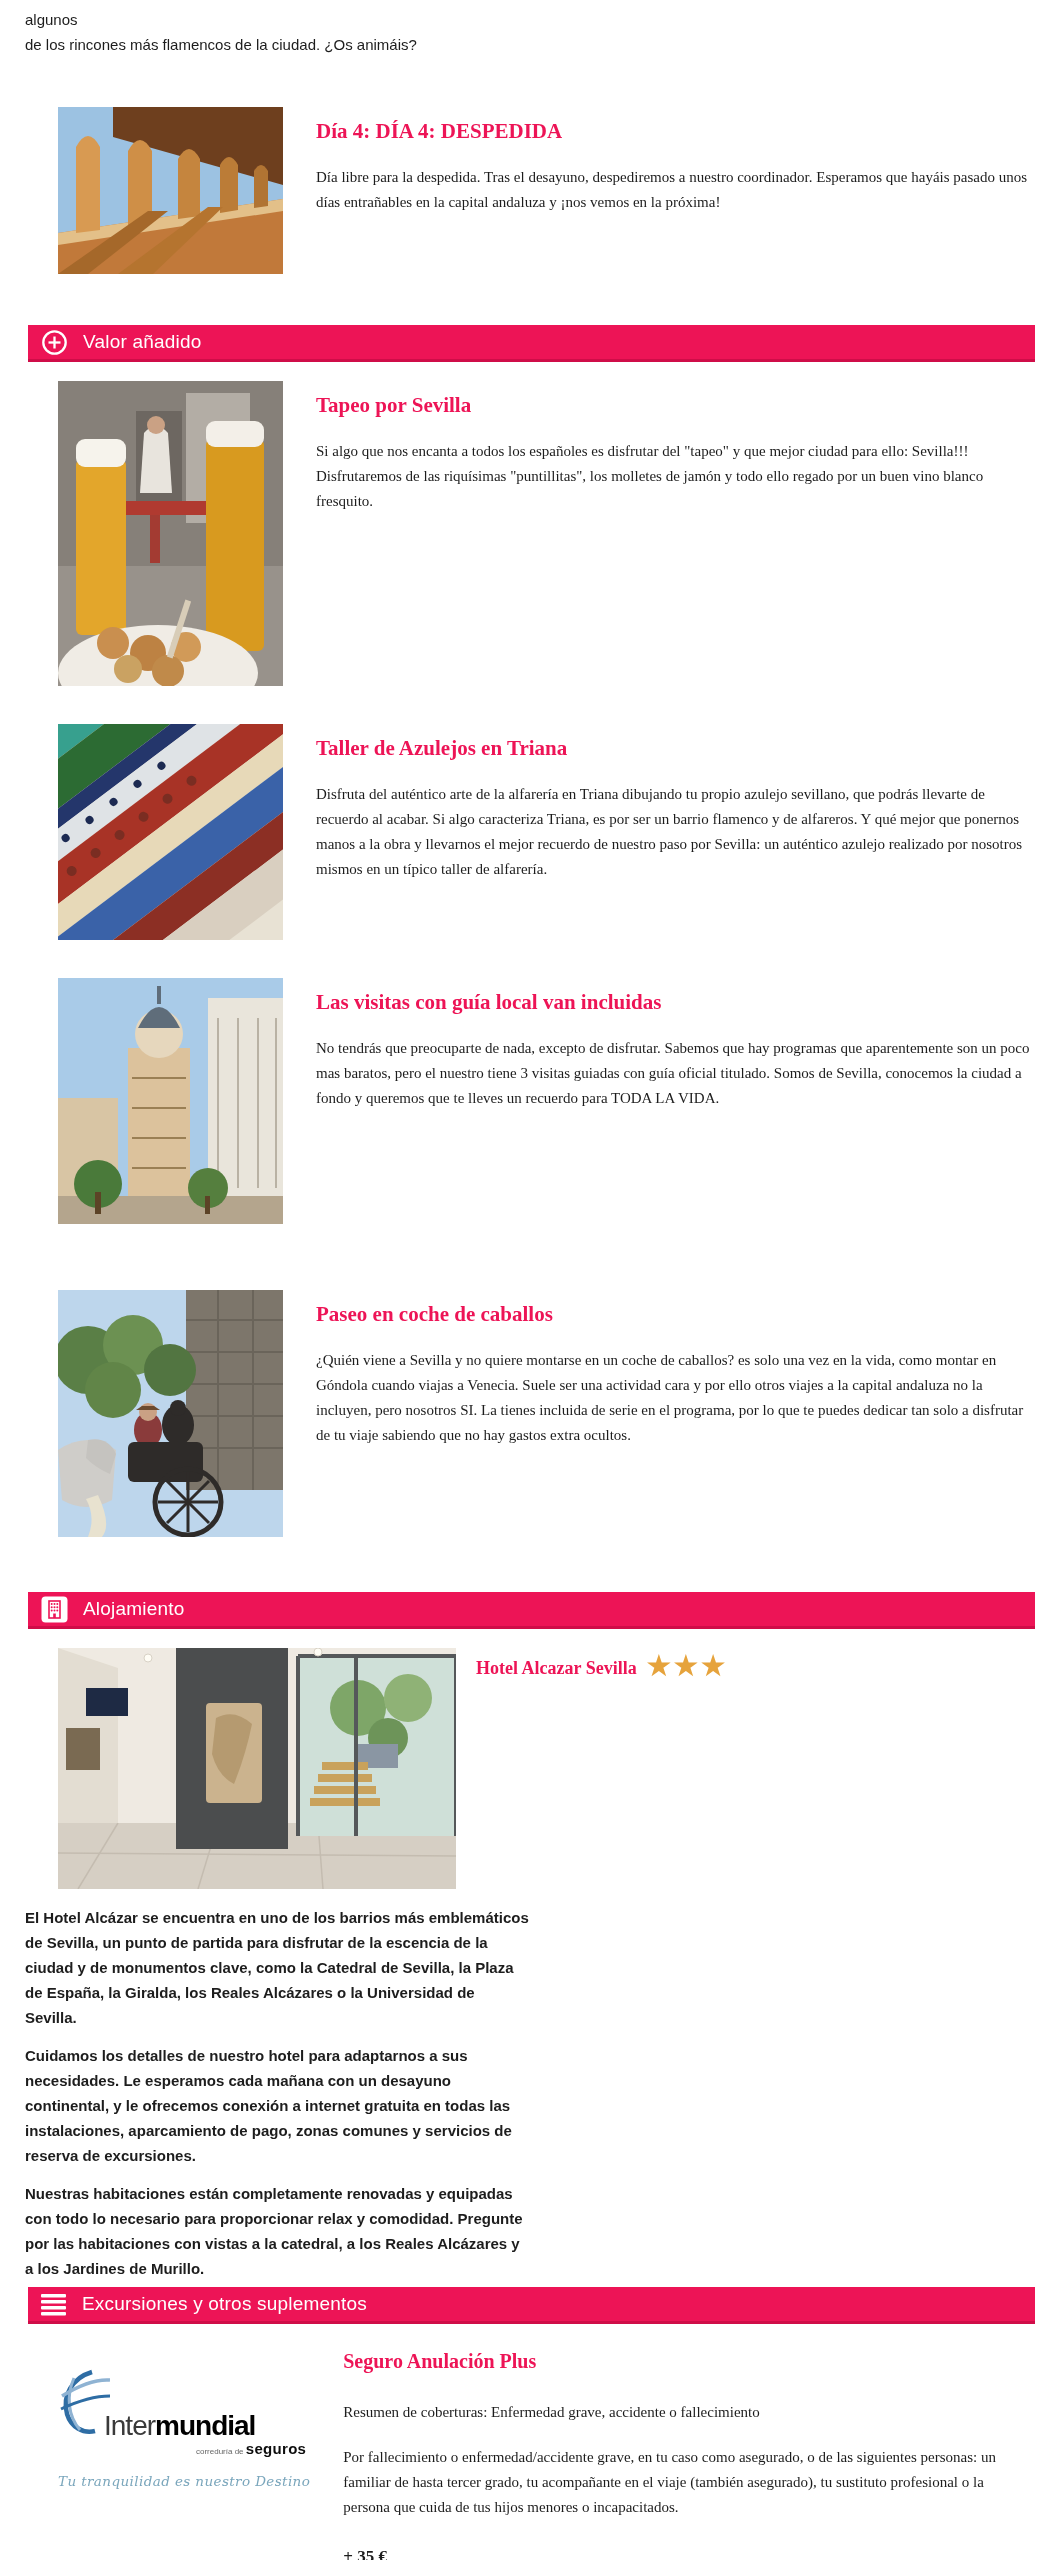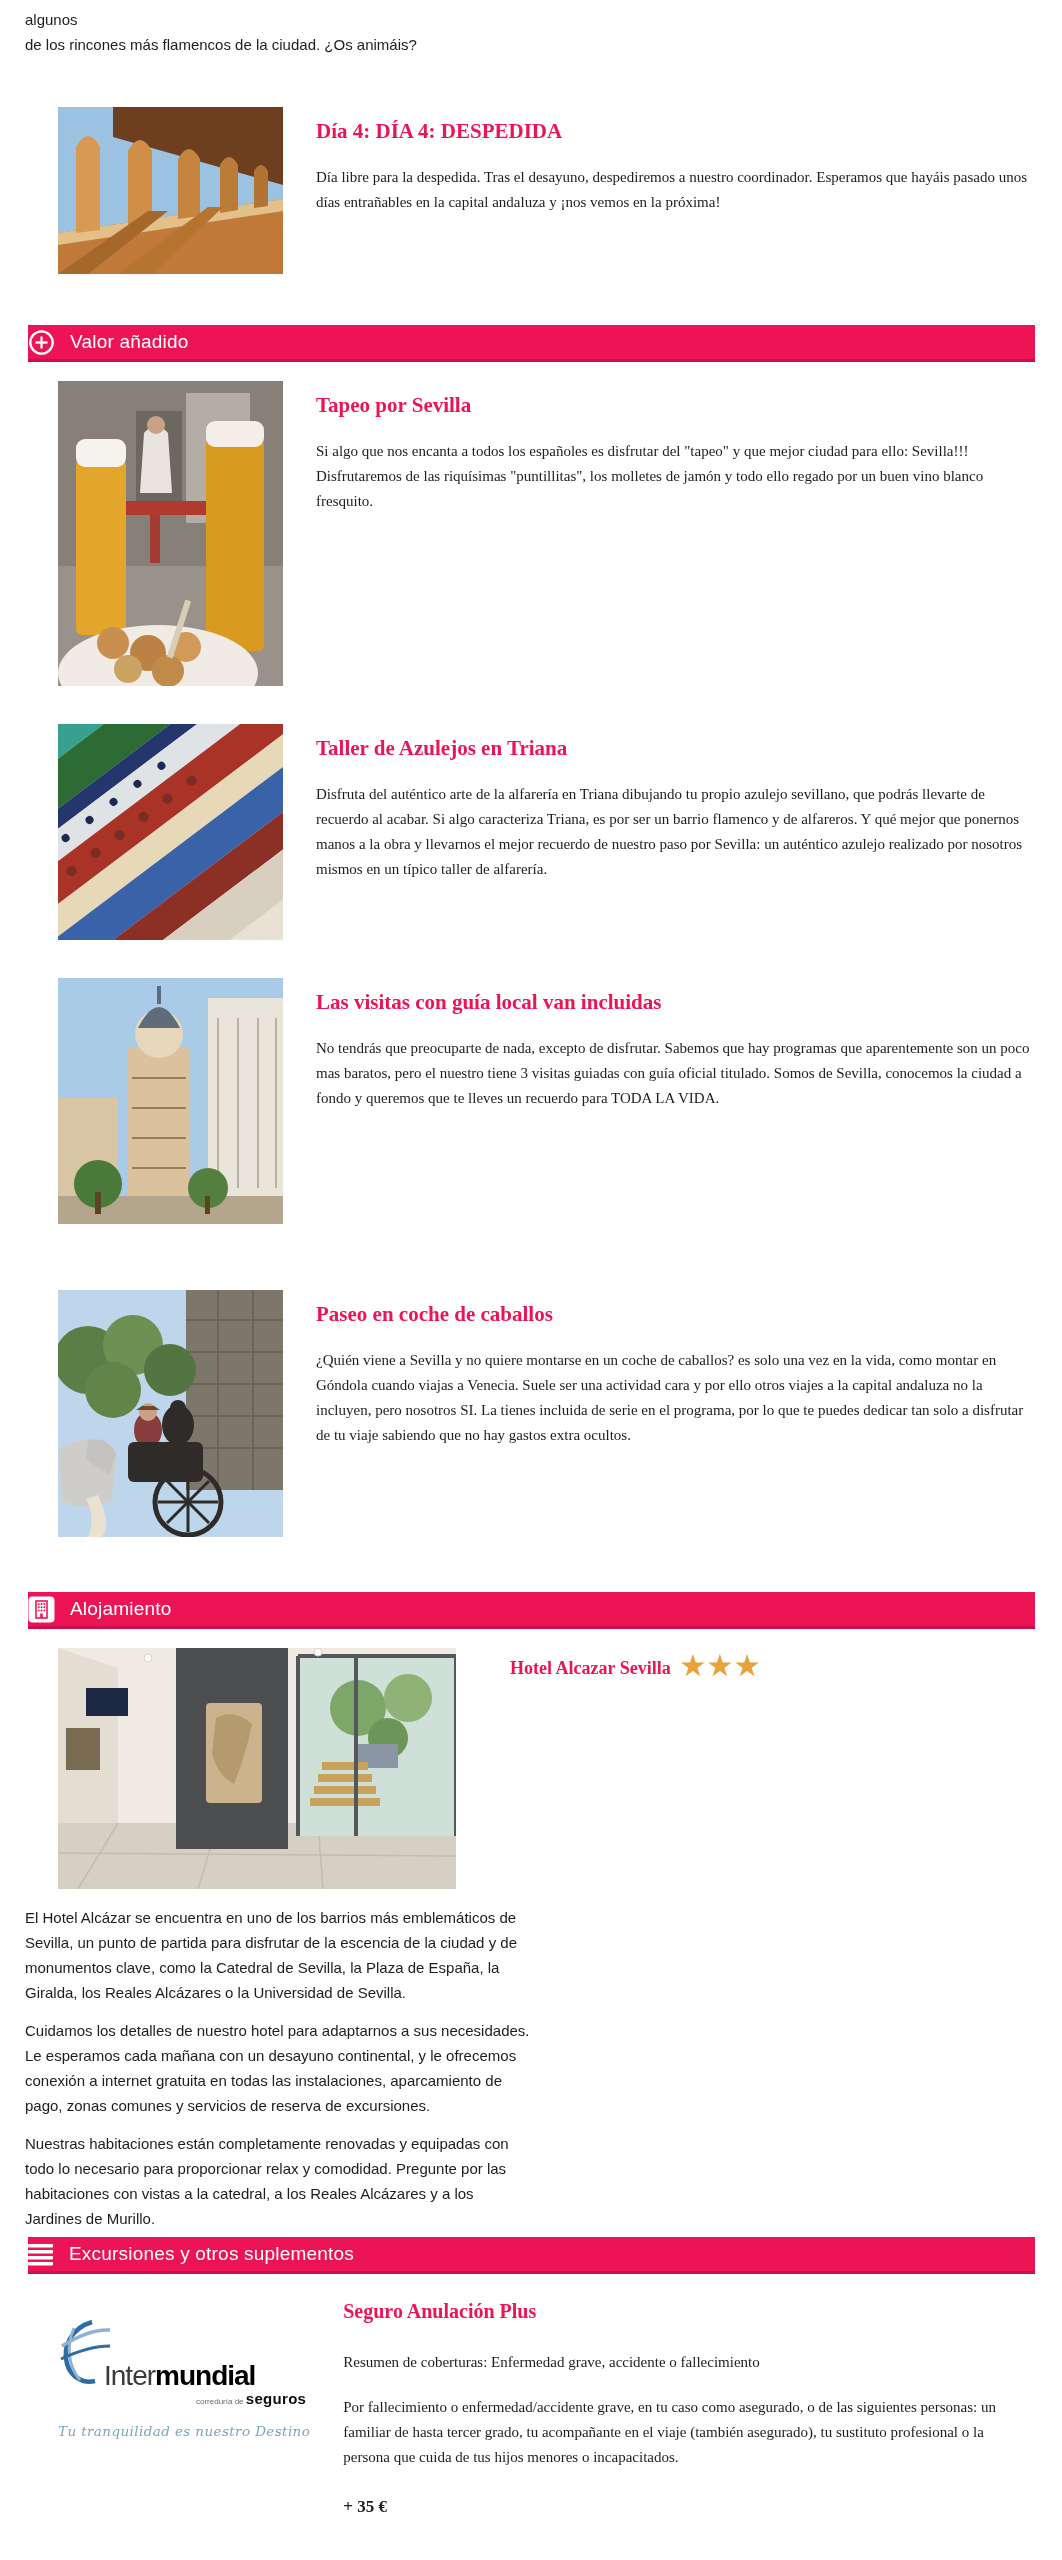--- a/index.html
+++ b/index.html
@@ -11,36 +11,36 @@
   .intro p{margin:0;}
 
   .sec{display:flex;gap:33px;padding:0 30px 0 58px;}
   .sec .photo{flex:0 0 auto;}
   .photo svg{display:block;}
   .sec .txt{flex:1 1 auto;padding-top:2px;font-family:Liberation Serif, serif;}
   .sec .txt h3{color:var(--accent);font-size:21px;font-weight:bold;line-height:1.15;margin:10px 0 0;}
   .sec .txt p{font-size:15px;line-height:25px;margin:22px 0 0;max-width:735px;}
 
   .banner{height:34px;margin:0 27px 0 28px;background:var(--accent);border-bottom:3px solid var(--accent-dark);
-          display:flex;align-items:center;gap:15px;box-sizing:content-box;}
+          display:flex;align-items:center;gap:15px;padding-left:13px;box-sizing:content-box;}
   .banner .blabel{color:#fff;font-size:19px;letter-spacing:.2px;}
   .icon{display:inline-flex;align-items:center;justify-content:center;}
 
   #sec-day4{margin-top:50px;}
   #banner-valor{margin-top:51px;}
   #sec-tapeo{margin-top:19px;}
   #sec-taller{margin-top:38px;}
   #sec-visitas{margin-top:38px;}
   #sec-paseo{margin-top:66px;}
   #banner-aloja{margin-top:55px;}
-  #hotel-header{margin-top:19px;gap:54px;}
+  #hotel-header{margin-top:19px;gap:20px;}
   #hotel-header .txt h3{font-size:18px;margin-top:5px;display:flex;align-items:center;}
   .stars{color:var(--star);font-size:27px;letter-spacing:3px;margin-left:10px;line-height:1;transform:translateY(-2px);}
   .hotel-text{margin:16px 0 0 25px;width:505px;}
-  .hotel-text p{font-size:15px;line-height:25px;margin:13px 0 0;}
+  .hotel-text p{font-size:15px;line-height:25px;margin:13px 0 0;font-weight:bold;}
   .hotel-text p:first-child{margin-top:0;}
   #banner-exc{margin-top:6px;}
   #sec-seguro{margin-top:24px;}
   #sec-seguro .txt h3{margin-top:0;font-size:20px;}
   #sec-seguro .txt p{margin:27px 0 0;}
   #sec-seguro .txt p.detail{margin-top:20px;}
   #sec-seguro .txt p.price{margin-top:24px;font-weight:bold;font-size:17px;}
 
   .logo{flex:0 0 225px;padding-top:18px;}
   .logo-row{display:flex;align-items:flex-end;}

